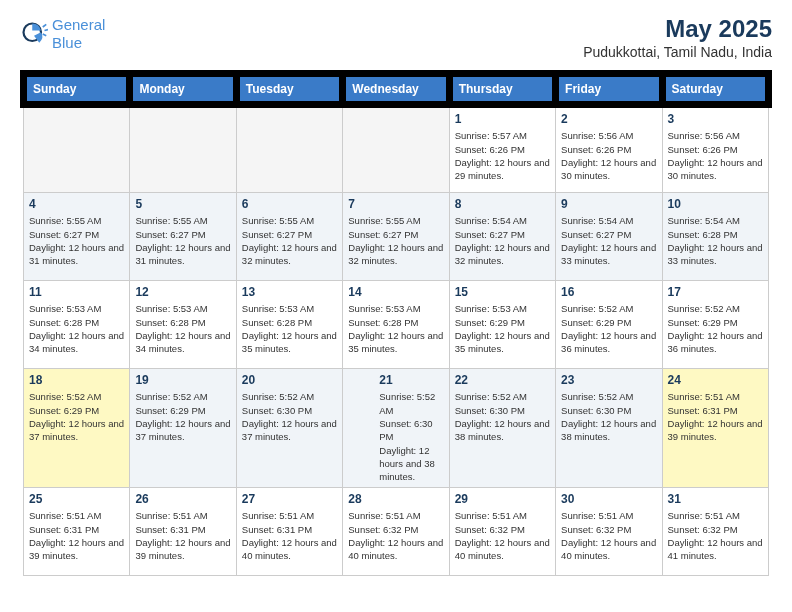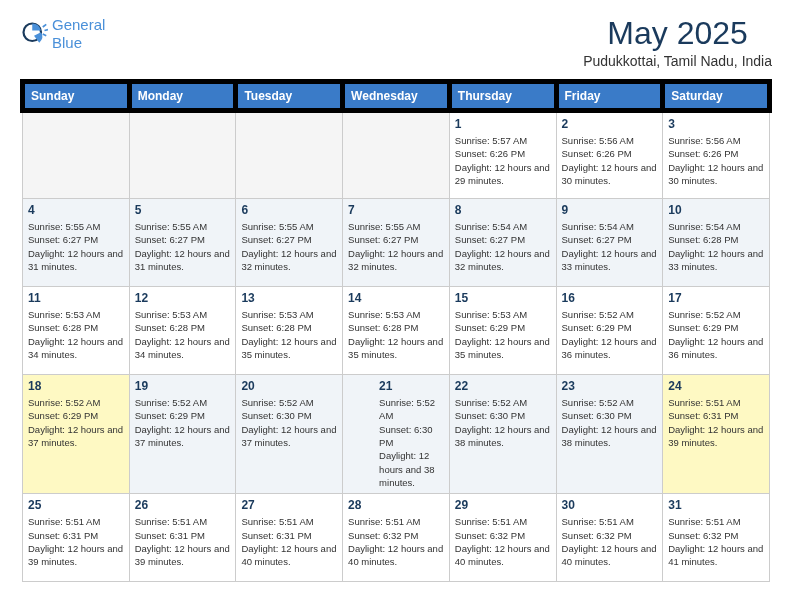--- a/index.html
+++ b/index.html
@@ -34,44 +34,43 @@
       color: #4a90d9;
     }
     .logo-icon {
       width: 28px;
       height: 28px;
     }
     .title-block {
       text-align: right;
     }
     .main-title {
-      font-size: 32px;
-      font-weight: normal;
+      font-size: 24px;
+      font-weight: bold;
       color: #1a3a5c;
       line-height: 1.1;
-      text-align: center;
     }
     .subtitle {
       font-size: 14px;
       color: #333;
       margin-top: 2px;
     }
     .calendar {
       width: 100%;
       border-collapse: collapse;
       border: 1px solid #ccc;
     }
     .calendar th {
       background: #3a7bc8;
       color: #fff;
       font-size: 12px;
       font-weight: bold;
       padding: 5px 6px;
       text-align: left;
-      border: 5px solid #000000;
+      border: 7px solid #000000;
     }
     .calendar td {
       border: 1px solid #ccc;
       vertical-align: top;
       padding: 4px 5px;
       font-size: 10px;
       color: #333;
       width: calc(100% / 7);
       min-height: 80px;
       background: #fff;

